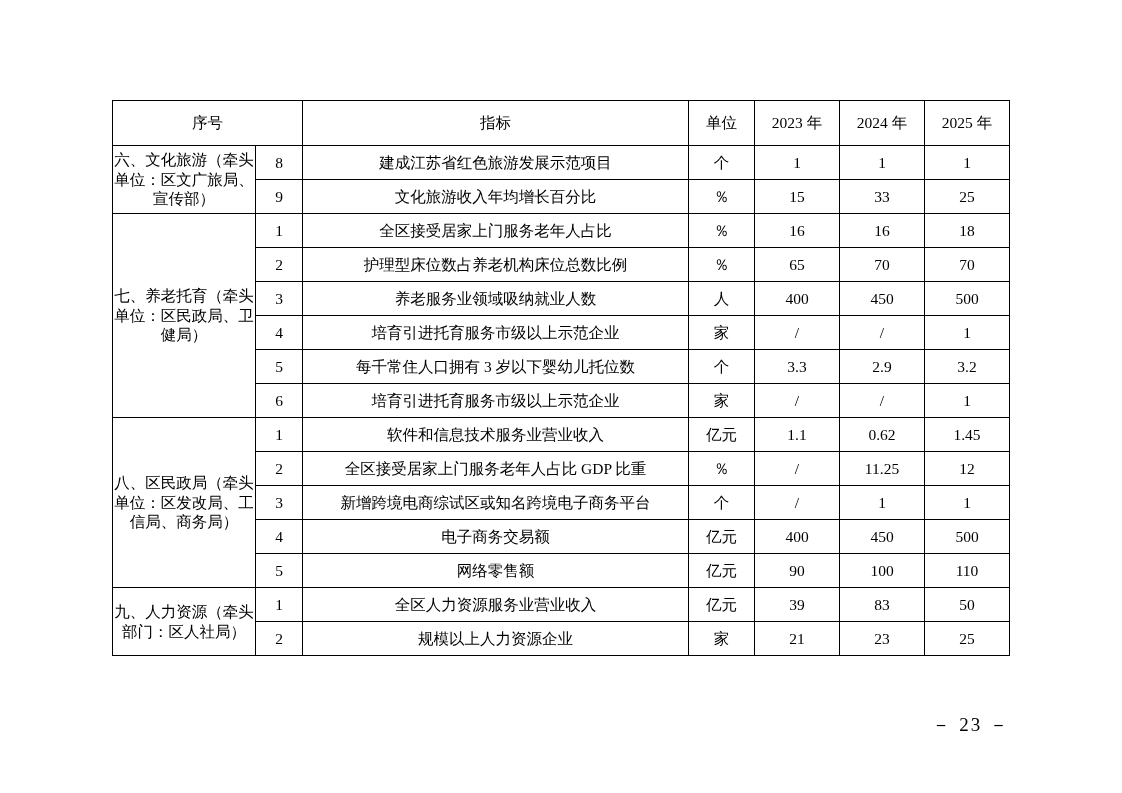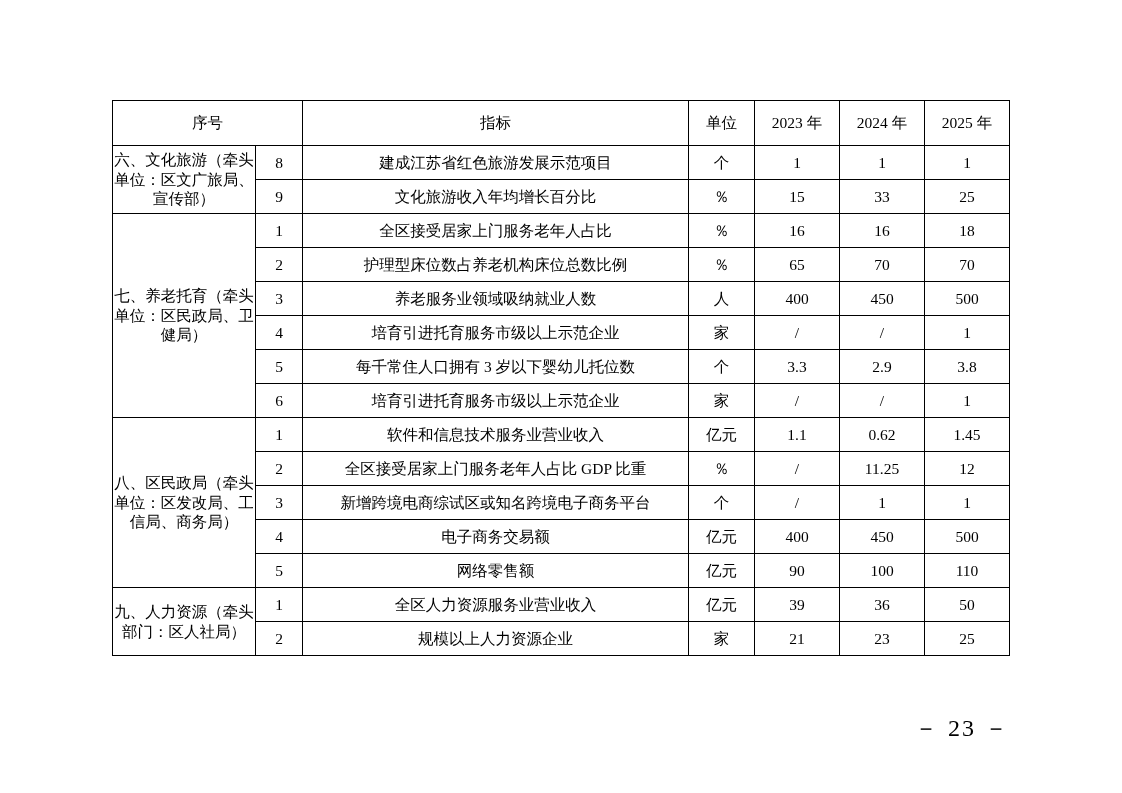--- a/index.html
+++ b/index.html
@@ -68,21 +68,21 @@
   }
   td.no, td.unit, td.val {
     font-size: 15px;
   }
   .page-number {
     position: absolute;
     left: 0;
     top: 712px;
     width: 1010px;
     text-align: right;
-    font-size: 24px;
+    font-size: 19px;
     letter-spacing: 2px;
     font-family: "Liberation Serif", "DejaVu Serif", serif;
   }
 </style>
 </head>
 <body>
 
 <div class="page">
   <div class="table-wrap">
     <table class="indicators">
@@ -157,21 +157,21 @@
           <td class="val">/</td>
           <td class="val">/</td>
           <td class="val">1</td>
         </tr>
         <tr>
           <td class="no">5</td>
           <td class="ind">每千常住人口拥有 3 岁以下婴幼儿托位数</td>
           <td class="unit">个</td>
           <td class="val">3.3</td>
           <td class="val">2.9</td>
-          <td class="val">3.8</td>
+          <td class="val">3.2</td>
         </tr>
         <tr>
           <td class="no">6</td>
           <td class="ind">培育引进托育服务市级以上示范企业</td>
           <td class="unit">家</td>
           <td class="val">/</td>
           <td class="val">/</td>
           <td class="val">1</td>
         </tr>
 
@@ -216,21 +216,21 @@
           <td class="val">100</td>
           <td class="val">110</td>
         </tr>
 
         <tr>
           <td class="group" rowspan="2">九、人力资源（牵头部门：区人社局）</td>
           <td class="no">1</td>
           <td class="ind">全区人力资源服务业营业收入</td>
           <td class="unit">亿元</td>
           <td class="val">39</td>
-          <td class="val">36</td>
+          <td class="val">83</td>
           <td class="val">50</td>
         </tr>
         <tr>
           <td class="no">2</td>
           <td class="ind">规模以上人力资源企业</td>
           <td class="unit">家</td>
           <td class="val">21</td>
           <td class="val">23</td>
           <td class="val">25</td>
         </tr>

